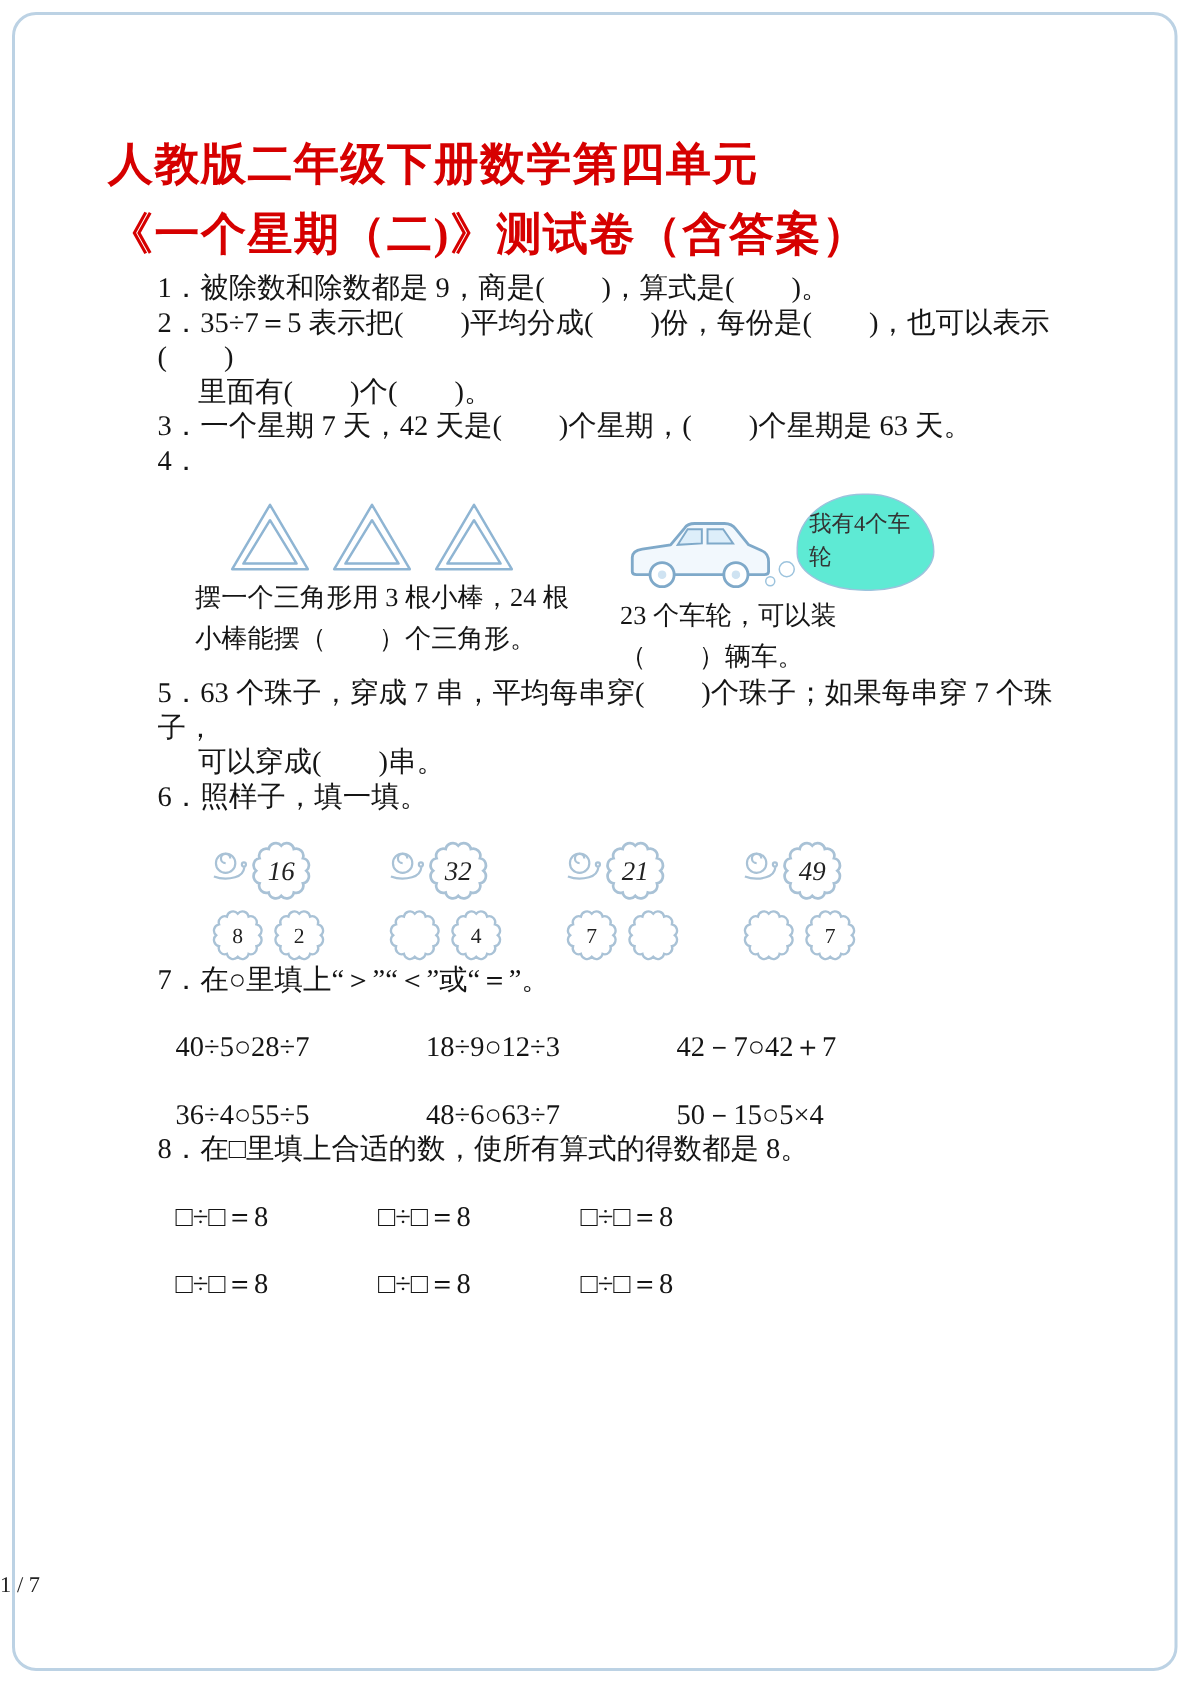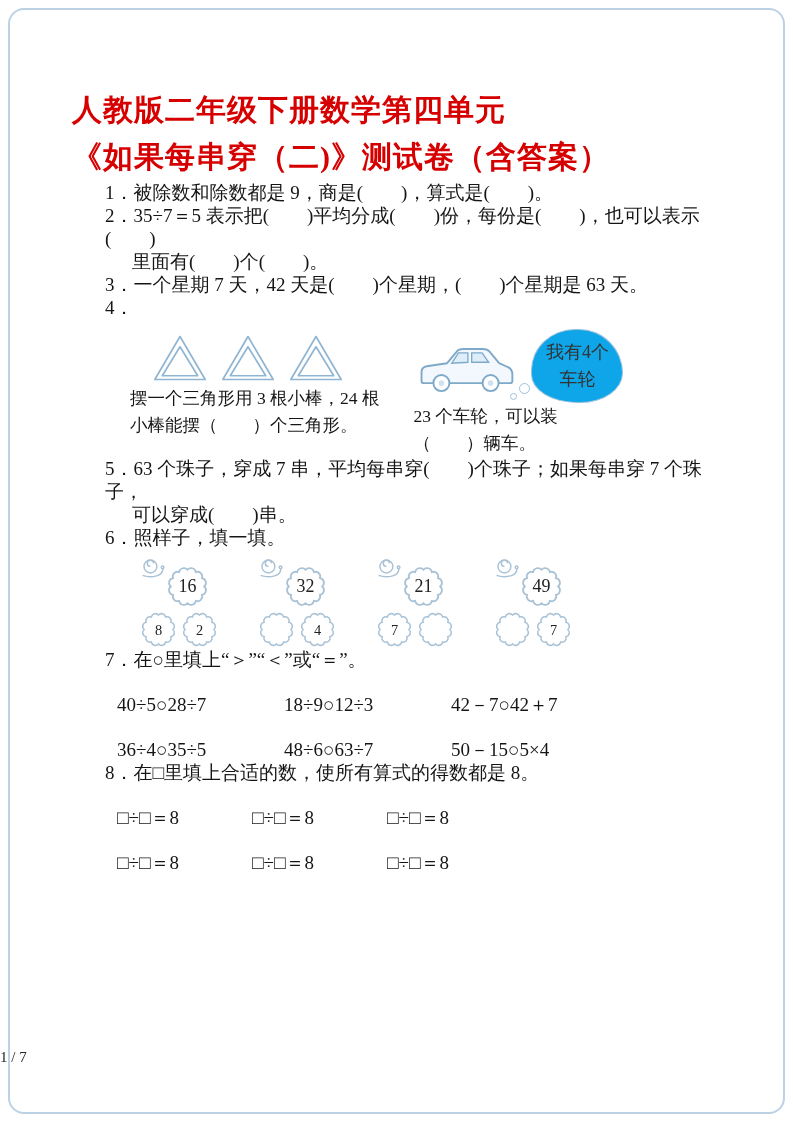--- a/index.html
+++ b/index.html
@@ -16,29 +16,29 @@
   .indent-2{margin-left:60px;}
   
   .q4-row{display:flex;align-items:flex-start;gap:34px;margin:10px 0 0 58px;}
   .q4-col{display:flex;flex-direction:column;}
   .tri-row{display:flex;gap:12px;margin:4px 0 2px 22px;}
   .tri{width:56px;height:50px;}
   .tri polygon{fill:none;stroke:#8fb5d3;stroke-width:1.8;stroke-linejoin:round;}
   .cap{font-size:17.5px;line-height:27px;}
   .car-row{display:flex;align-items:flex-start;gap:12px;}
   .car{width:106px;height:60px;margin-top:8px;}
-  .bubble{position:relative;width:76px;border:1.5px solid #9cc3dd;background:#0ea5e9;
+  .bubble{position:relative;width:76px;border:1.5px solid #9cc3dd;background:#5eead4;
     border-radius:50% 50% 48% 52% / 58% 62% 42% 40%;
-    padding:9px 7px;font-size:18px;line-height:1.5;text-align:center;color:#333;}
+    padding:9px 7px;font-size:15px;line-height:1.5;text-align:left;color:#333;}
   .bubble::before{content:"";position:absolute;left:-13px;bottom:8px;width:9px;height:9px;border:1.5px solid #9cc3dd;border-radius:50%;background:#fff;}
   .bubble::after{content:"";position:absolute;left:-22px;bottom:2px;width:5px;height:5px;border:1.5px solid #9cc3dd;border-radius:50%;background:#fff;}
   
   .q6-row{display:flex;gap:26px;margin:16px 0 0 56px;}
   .q6-group{display:flex;flex-direction:column;align-items:center;}
-  .q6-top{display:flex;}
+  .q6-top{display:flex;align-items:center;font-style:italic;}
   .snail{width:25px;height:21px;margin:-8px 1px 0 0;}
   .badge{display:block;}
   .badge.big{width:43px;height:43px;}
   .badge.small{width:37px;height:37px;margin:0 2px;}
   .q6-bottom{display:flex;margin-top:3px;padding-left:10px;}
   .badge text{font-family:"Liberation Serif","DejaVu Serif",serif;fill:#222;}
   
   .eq-row{margin:22px 0 0 45px;font-size:19px;line-height:23px;display:flex;}
   .eq-row .w170{width:167px;}
   .eq-row .w135{width:135px;}
@@ -58,21 +58,21 @@
     </g>
   </defs>
 </svg>
 
 <div class="frame"></div>
 
 <div class="content">
 
   <div class="title">
     <div>人教版二年级下册数学第四单元</div>
-    <div>《如果每串穿（二)》测试卷（含答案）</div>
+    <div>《一个星期（二)》测试卷（含答案）</div>
   </div>
 
 
   <div class="line indent-1">1．被除数和除数都是 9，商是(　　)，算式是(　　)。</div>
 
   <div class="line indent-1">2．35÷7＝5 表示把(　　)平均分成(　　)份，每份是(　　)，也可以表示(　　)</div>
   <div class="line indent-2">里面有(　　)个(　　)。</div>
 
   <div class="line indent-1">3．一个星期 7 天，42 天是(　　)个星期，(　　)个星期是 63 天。</div>
 
@@ -215,21 +215,21 @@
   </div>
 
   <div class="line indent-1">7．在○里填上“＞”“＜”或“＝”。</div>
 
   <div class="eq-row">
     <span class="w170">40÷5○28÷7</span>
     <span class="w170">18÷9○12÷3</span>
     <span>42－7○42＋7</span>
   </div>
   <div class="eq-row">
-    <span class="w170">36÷4○35÷5</span>
+    <span class="w170">36÷4○55÷5</span>
     <span class="w170">48÷6○63÷7</span>
     <span>50－15○5×4</span>
   </div>
 
   <div class="line indent-1">8．在□里填上合适的数，使所有算式的得数都是 8。</div>
 
   <div class="eq-row">
     <span class="w135">□÷□＝8</span>
     <span class="w135">□÷□＝8</span>
     <span>□÷□＝8</span>

